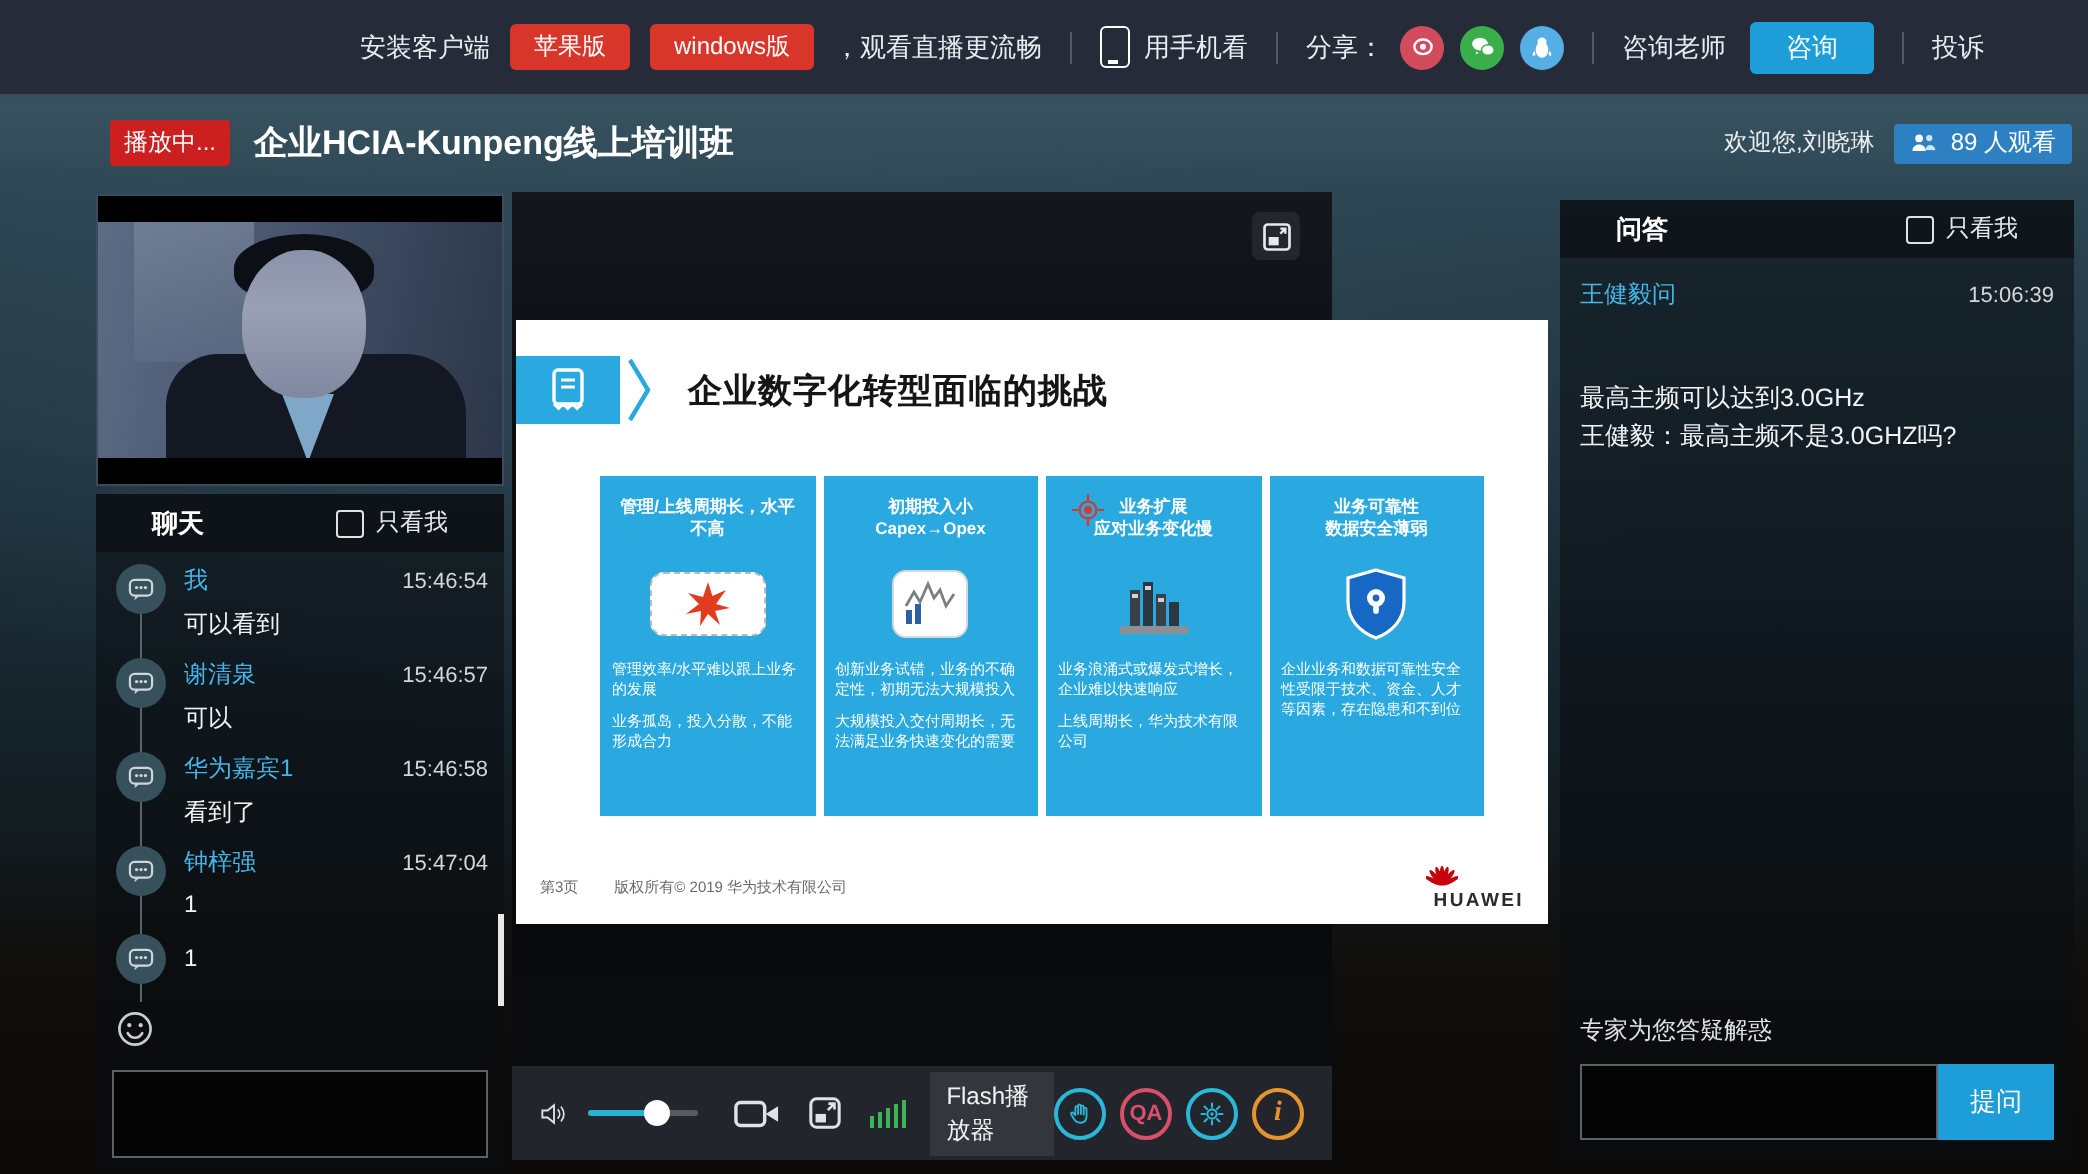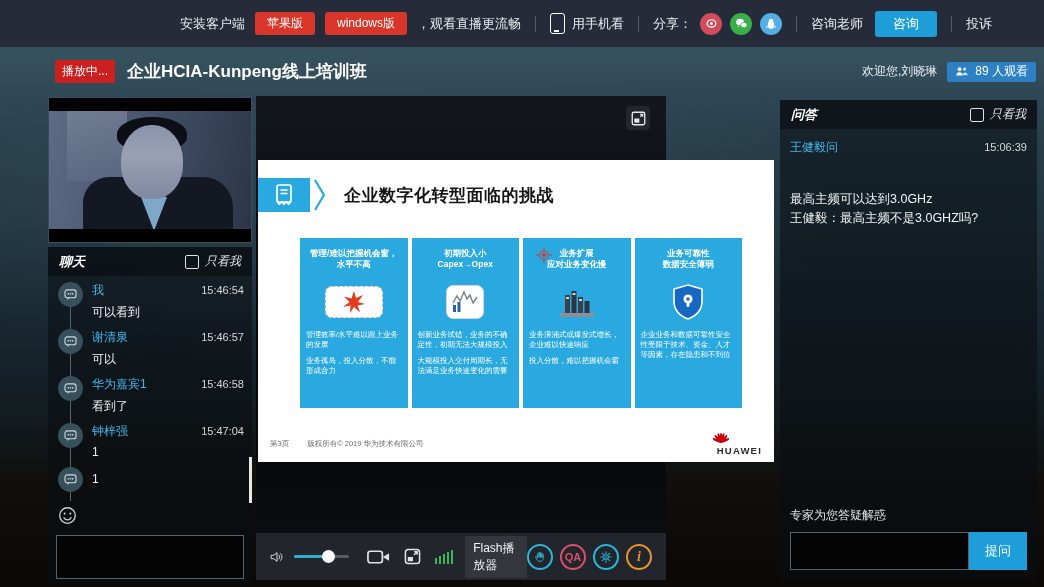--- a/index.html
+++ b/index.html
@@ -23,21 +23,21 @@
   .btn-cyan{background:#1e9ed8;color:#fff;border:none;border-radius:3px;font-size:13px;padding:4px 18px;margin-left:12px;cursor:pointer;font-family:inherit;}
   
   #subheader{left:0;top:47px;width:1044px;height:49px;display:flex;align-items:center;box-sizing:border-box;padding:0 8px 0 55px;}
   .status-badge{background:#cc1f1f;color:#fff;font-size:12px;padding:3px 7px;border-radius:2px;margin-right:12px;}
   .room-title{font-size:17px;font-weight:bold;color:#fff;}
   .sub-right{margin-left:auto;display:flex;align-items:center;font-size:12px;color:#e9ecef;}
   .viewer-badge{margin-left:10px;background:#2d80c2;border-radius:2px;display:flex;align-items:center;height:20px;padding:0 8px;color:#fff;font-size:12px;}
   .viewer-badge svg{margin-right:6px;}
   
   .panel{background:rgba(9,12,17,.55);}
-  .panel-head{height:29px;display:flex;align-items:center;box-sizing:border-box;padding:0 11px;background:rgba(4,5,7,.45);font-size:13px;font-weight:bold;color:#fff;font-style:italic;}
+  .panel-head{height:29px;display:flex;align-items:center;box-sizing:border-box;padding:0 28px;background:rgba(4,5,7,.45);font-size:13px;font-weight:bold;color:#fff;}
   .chk{margin-left:auto;display:flex;align-items:center;font-weight:normal;font-size:12px;color:#e5e8ea;cursor:pointer;text-align:right;}
   .chk-box{width:12px;height:12px;border:1.4px solid #dfe3e6;border-radius:2px;margin-right:6px;background:transparent;}
   
   #webcam{left:48px;top:97px;width:204px;height:146px;background:#16202b;border:1px solid rgba(130,160,190,.35);box-sizing:border-box;overflow:hidden;}
   .cam-bar{position:absolute;left:0;width:100%;height:13px;background:#000;z-index:3;}
   .cam-scene{position:absolute;left:0;top:13px;width:100%;height:118px;background:linear-gradient(100deg,#5d6c85 0%,#4c5a73 34%,#3c4a60 60%,#2c3648 100%);}
   .cam-wall{position:absolute;left:18px;top:0;width:60px;height:70px;background:linear-gradient(180deg,#7c89a0,#5f6d86);opacity:.65;}
   .cam-suit{position:absolute;left:34px;bottom:-6px;width:150px;height:58px;background:#141823;border-radius:26px 30px 0 0;}
   .cam-shirt{position:absolute;left:92px;bottom:-2px;width:26px;height:34px;background:#7fa8c8;clip-path:polygon(50% 100%,0 0,100% 0);}
   .cam-head{position:absolute;left:72px;top:14px;width:62px;height:74px;background:linear-gradient(180deg,#8b93ab 0%,#9aa0b4 40%,#8088a0 100%);border-radius:48% 48% 46% 46%;}
@@ -287,21 +287,21 @@
           </svg>
       </span>
       <svg width="16" height="36" viewBox="0 0 16 36" style="margin-left:2px;">
           <path d="M3 3l9 15-9 15" fill="none" stroke="#29a9e0" stroke-width="2.2"></path>
         </svg>
       <span class="slide-title">企业数字化转型面临的挑战</span>
     </div>
 
     <div class="boxes">
       <div class="sbox">
-        <div class="sbox-title">管理/难以把握机会窗，水平不高</div>
+        <div class="sbox-title">管理/上线周期长，水平不高</div>
         <div class="sbox-icon">
           <div class="chip" style="width:56px;height:30px;">
             <svg width="26" height="24" viewBox="0 0 24 24">
                 <polygon points="12,1 14.2,8 21,5 16,12 23,14 15.5,15.5 18,22.5 12,17 8,23 8.5,15.5 1,17 7.5,12 2,6.5 9.5,8.5" fill="#e23c1e"></polygon>
               </svg>
           </div>
         </div>
         <p class="sbox-p">管理效率/水平难以跟上业务的发展</p>
         <p class="sbox-p">业务孤岛，投入分散，不能形成合力</p>
       </div>
@@ -336,21 +336,21 @@
               <rect x="7" y="10" width="5" height="18" fill="#3a4048"></rect>
               <rect x="13.5" y="6" width="5" height="22" fill="#2d3742"></rect>
               <rect x="20" y="12" width="5" height="16" fill="#3a4048"></rect>
               <rect x="26.5" y="16" width="5" height="12" fill="#2d3742"></rect>
               <rect x="8" y="12" width="3" height="2" fill="#cfd3d8"></rect>
               <rect x="14.5" y="8" width="3" height="2" fill="#cfd3d8"></rect>
               <rect x="21" y="14" width="3" height="2" fill="#cfd3d8"></rect>
             </svg>
         </div>
         <p class="sbox-p">业务浪涌式或爆发式增长，企业难以快速响应</p>
-        <p class="sbox-p">投入分散，难以把握机会窗</p>
+        <p class="sbox-p">上线周期长，华为技术有限公司</p>
       </div>
 
       <div class="sbox">
         <div class="sbox-title">业务可靠性
 数据安全薄弱</div>
         <div class="sbox-icon">
           <svg width="32" height="36" viewBox="0 0 32 36">
               <path d="M16 1l14 4v12c0 9-6 15-14 18C8 32 2 26 2 17V5z" fill="#1668c4" stroke="#fff" stroke-width="1.6"></path>
               <circle cx="16" cy="15" r="4.5" fill="#fff"></circle>
               <rect x="14.6" y="16" width="2.8" height="7" rx="1.2" fill="#fff"></rect>

